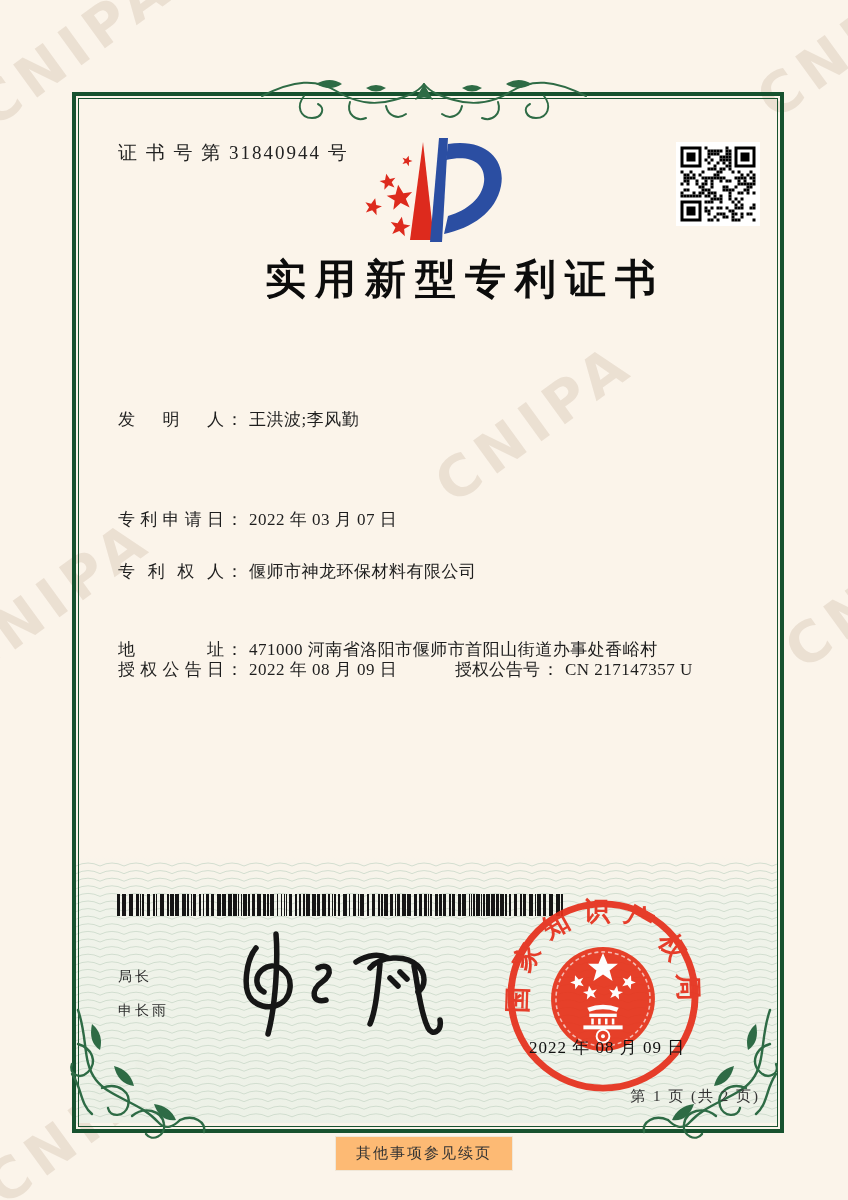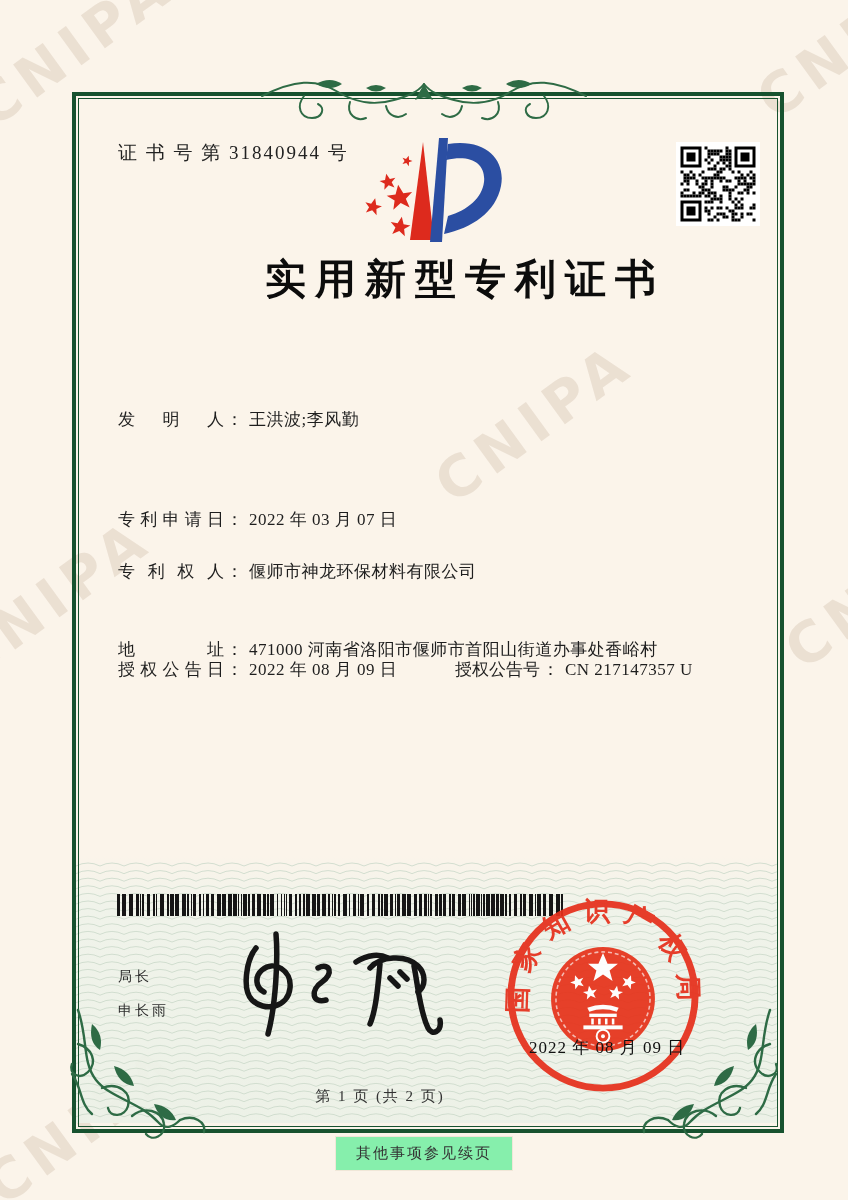--- a/index.html
+++ b/index.html
@@ -28,24 +28,24 @@
   .frow .second{position:absolute;left:337px;top:0;white-space:nowrap;}
   
   .body-text{position:absolute;left:118px;top:700px;width:600px;font-size:16.5px;
              line-height:1.72;text-align:justify;color:#1b1b1b;}
   .body-text p{margin:0;text-indent:2em;}
   
   .signer{position:absolute;font-family:"Liberation Sans","DejaVu Sans",sans-serif;
           font-size:14px;color:#2c2c2c;letter-spacing:3px;}
   .seal-date{position:absolute;left:512px;top:1036px;width:190px;text-align:center;
              font-size:17px;color:#111;letter-spacing:1px;z-index:6;}
-  .page-num{position:absolute;left:0;top:1087px;width:760px;text-align:center;
+  .page-num{position:absolute;left:0;top:1087px;width:760px;text-align:right;
             font-size:15px;letter-spacing:2px;color:#333;}
   .cont-note{position:absolute;left:50%;top:1136px;transform:translateX(-50%);
-             background:#86efac;border:1px solid #f0e7d8;padding:7px 20px;
+             background:#fdba74;border:1px solid #f0e7d8;padding:7px 20px;
              font-size:15px;letter-spacing:2px;color:#333;}
 </style>
 </head>
 <body>
 
 <div class="page">
 
   <span class="wm" style="left:-40px;top:14px;">CNIPA</span>
   <span class="wm" style="left:742px;top:6px;">CNIPA</span>
   <span class="wm" style="left:420px;top:390px;">CNIPA</span>

